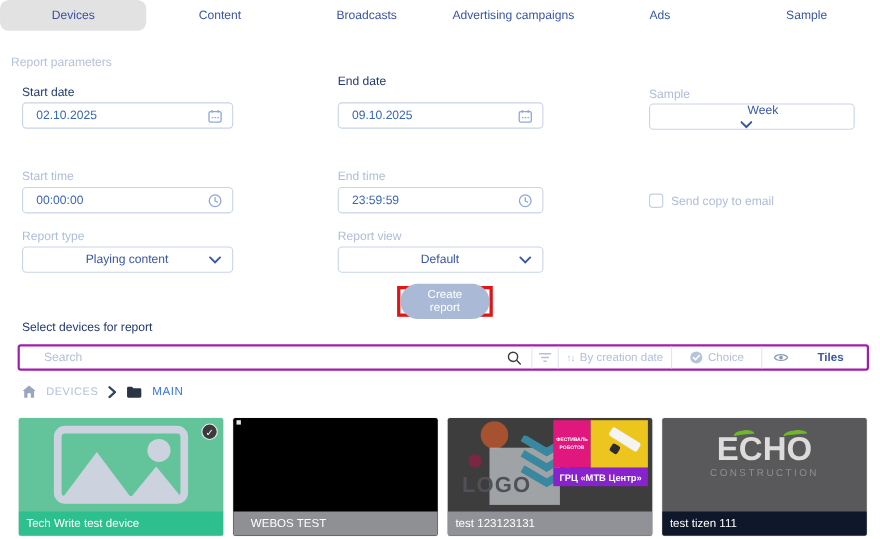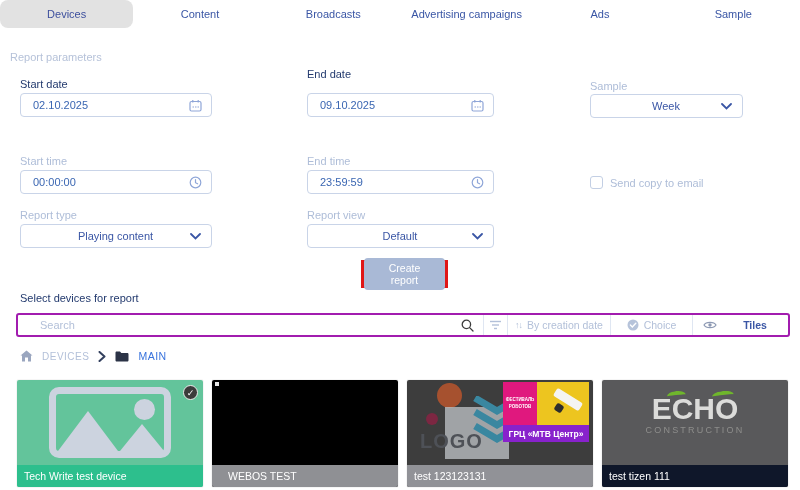--- a/index.html
+++ b/index.html
@@ -23,21 +23,21 @@
   .field .val { padding-left:12px; flex:1; }
   .field .ric { margin-right:9px; display:flex; align-items:center; }
   .select { justify-content:center; color:#3a56a5; }
   .select .val-c { flex:1; text-align:center; padding-left:20px; }
   .select .ric { margin-right:10px; }
 
   .cb-row { position:absolute; display:flex; align-items:center; gap:7px; }
   .cb { width:13px; height:13px; border:1px solid #c3cfe4; border-radius:3px; background:#fff; }
 
   .annot { position:absolute; border:3px solid #e01616; display:flex; align-items:center; justify-content:center; }
-  .btn-pill { background:#a9b9d6; color:#fff; font-size:10.5px; border:none; border-radius:4px;
+  .btn-pill { background:#a9b9d6; color:#fff; font-size:10.5px; border:none; border-radius:16px;
               padding:4px 13px; cursor:pointer; }
 
   
   .toolbar { position:absolute; left:16px; top:313px; width:774px; height:24px;
              border:2px solid #a21caf; border-radius:3px; display:flex; align-items:stretch; background:#fff; }
   .tb-search { flex:1; display:flex; align-items:center; }
   .tb-search .ph { padding-left:22px; font-size:11px; color:#b3c0d9; flex:1; }
   .tb-seg { display:flex; align-items:center; justify-content:center; border-left:1px solid #dfe6f2; gap:5px; }
   .tb-seg.filter { width:24px; }
   .tb-seg.sort { width:103px; font-size:10.5px; color:#b3c0d9; }
@@ -148,21 +148,21 @@
           <line x1="3.8" y1="1" x2="3.8" y2="3.5" stroke="#8fa6d8" stroke-width="1.2"></line>
           <line x1="9.2" y1="1" x2="9.2" y2="3.5" stroke="#8fa6d8" stroke-width="1.2"></line>
           <line x1="3.5" y1="8" x2="5" y2="8" stroke="#8fa6d8" stroke-width="1.2"></line>
           <line x1="6" y1="8" x2="7.5" y2="8" stroke="#8fa6d8" stroke-width="1.2"></line>
           <line x1="8.5" y1="8" x2="10" y2="8" stroke="#8fa6d8" stroke-width="1.2"></line>
         </svg>
     </span>
   </div>
 
   <div class="abs lbl-light" style="left:590px; top:80px;">Sample</div>
-  <div class="field select" style="left:590px; top:94px; width:153px;">
+  <div class="field select" style="left:590px; top:94px; width:187px;flex-direction:column;">
     <span class="val-c">Week</span>
     <span class="ric">
       <svg width="11" height="7" viewBox="0 0 11 7">
           <path d="M1 1 L5.5 5.5 L10 1" fill="none" stroke="#3a56a5" stroke-width="1.8" stroke-linecap="round"></path>
         </svg>
     </span>
   </div>
 
   <div class="abs lbl-light" style="left:20px; top:155px;">Start time</div>
   <div class="field" style="left:20px; top:170px; width:192px;">

